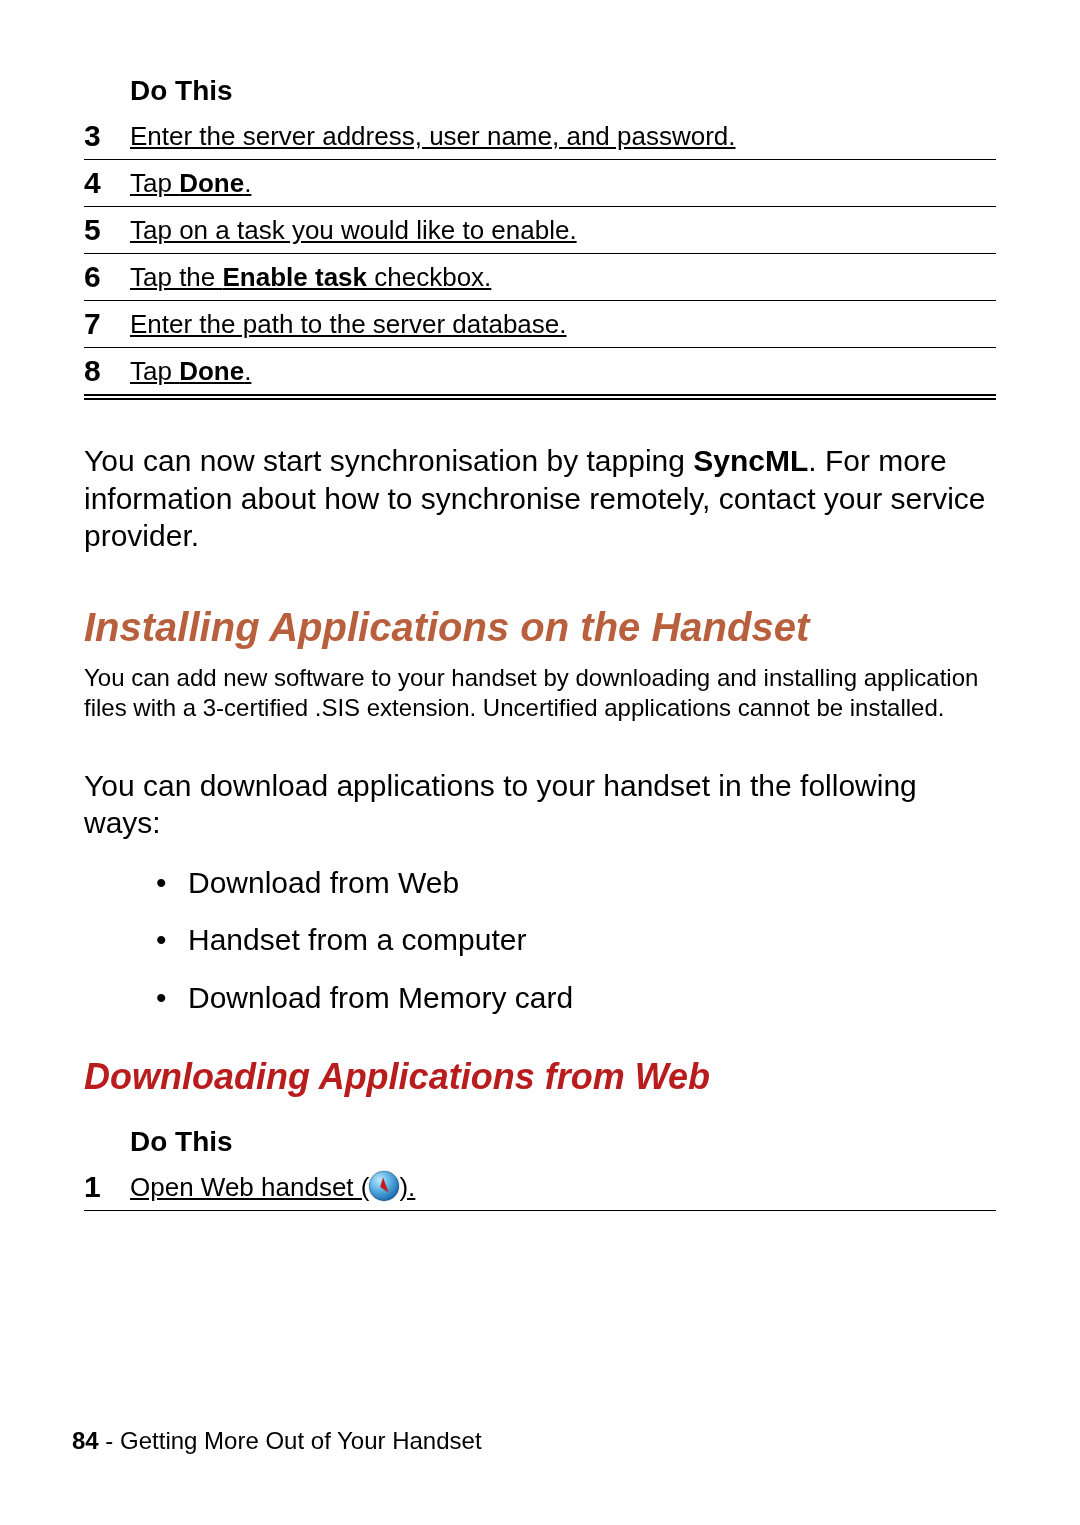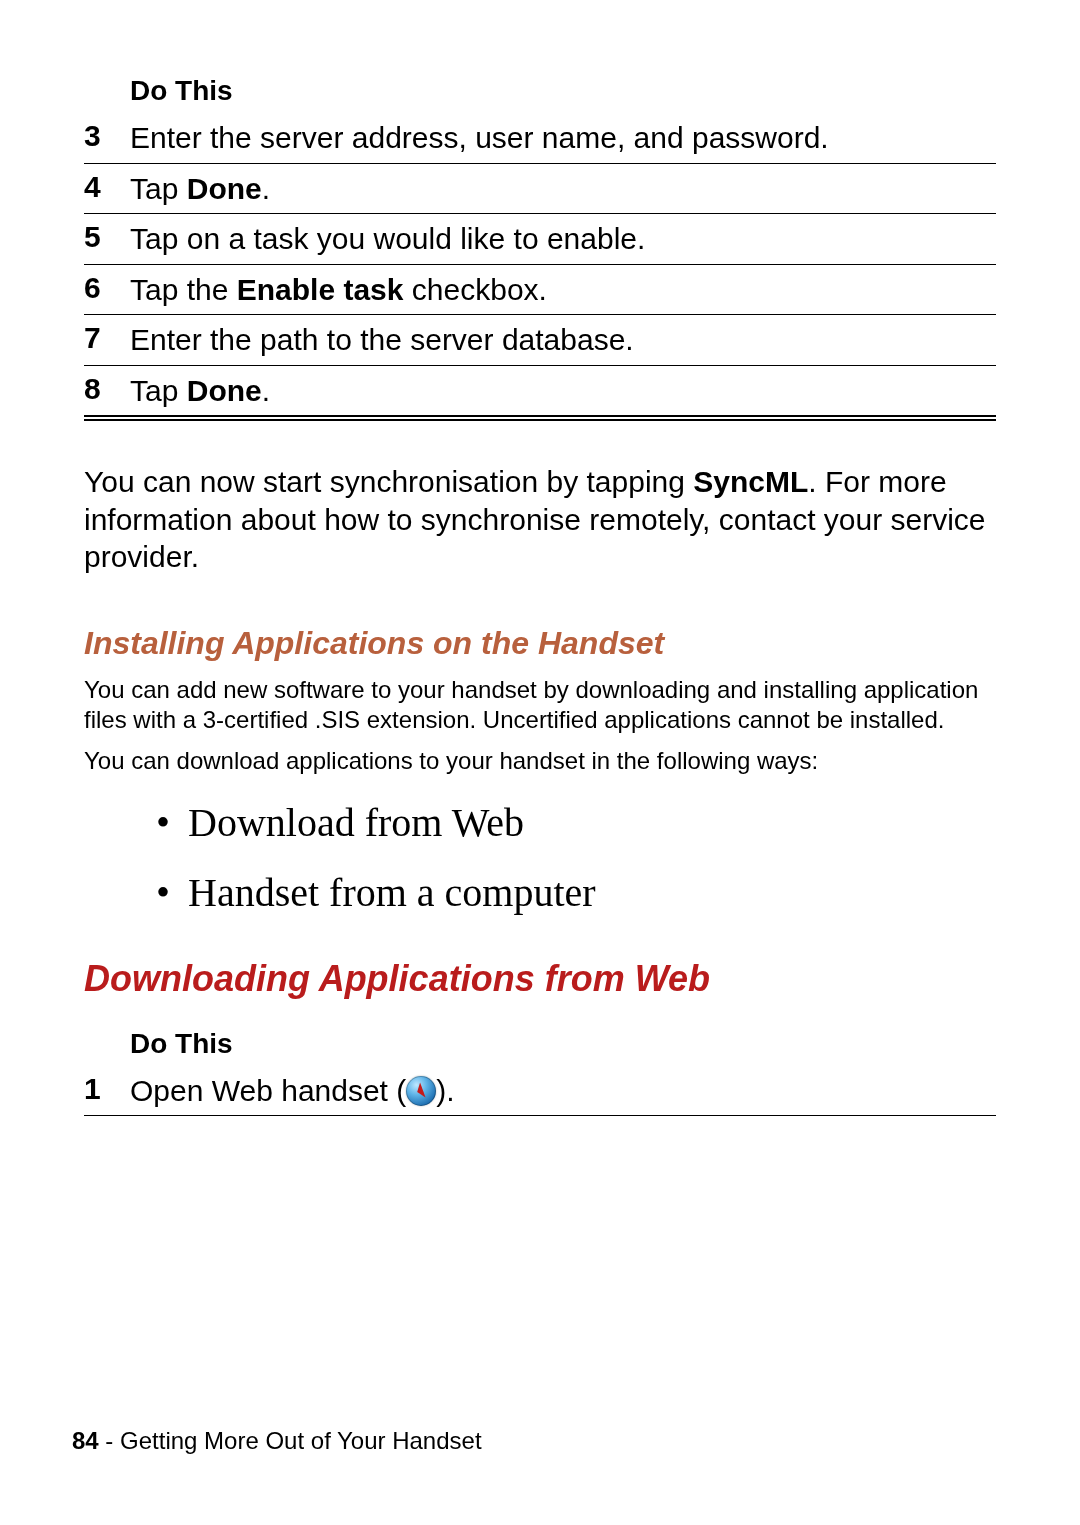--- a/index.html
+++ b/index.html
@@ -12,58 +12,58 @@
   }
   .step-cell-num {
     width: 46px;
     text-align: left;
     vertical-align: top;
     font-weight: bold;
     font-size: 30px;
     padding: 6px 0 6px 0;
   }
   .step-cell-body {
-    font-size: 30px;
+    font-size: 26px;
     padding: 6px 0 6px 0;
     line-height: 1.25;
+    text-decoration: underline;
   }
   .step-row td { border-bottom: 1.5px solid #000; }
   table.steps { width: 100%; border-collapse: collapse; }
   .steps-header td {
     font-weight: bold;
     font-size: 28px;
     padding-bottom: 6px;
     border-bottom: none;
   }
   .double-rule-bottom-wrap {
     height: 5px;
     border-top: 1.5px solid #000;
     border-bottom: 2.5px solid #000;
   }
   .strong-cond { font-family: "Arial Narrow", Arial, sans-serif; font-stretch: condensed; font-weight: bold; }
   p.body { font-size: 30px; line-height: 1.25; margin-top: 42px; }
   h1.section {
-    font-size: 32px;
+    font-size: 40px;
     font-weight: bold;
     font-style: italic;
     color: #b8603d;
     margin-top: 50px;
     line-height: 1.1;
   }
   p.after-h1 { font-size: 24px; line-height: 1.25; margin-top: 14px; }
-  p.body2 { font-size: 24px; line-height: 1.25; margin-top: 11px; }
+  p.body2 { font-size: 30px; line-height: 1.25; margin-top: 44px; }
   ul.bullets { margin-top: 22px; margin-left: 72px; }
   ul.bullets li {
-    font-size: 40px;
+    font-size: 30px;
     line-height: 1.25;
     list-style: none;
     position: relative;
     padding-left: 32px;
     margin-bottom: 20px;
-    font-family: Liberation Serif, serif;
   }
   ul.bullets li::before {
     content: "•";
     position: absolute;
     left: 0;
     top: 0;
   }
   h2.subsection {
     font-size: 36px;
     font-weight: bold;
@@ -154,20 +154,21 @@
 
 <h1 class="section">Installing Applications on the Handset</h1>
 
 <p class="after-h1">You can add new software to your handset by downloading and installing application files with a 3-certified .SIS extension. Uncertified applications cannot be installed.</p>
 
 <p class="body2">You can download applications to your handset in the following ways:</p>
 
 <ul class="bullets">
   <li>Download from Web</li>
   <li>Handset from a computer</li>
+  <li>Download from Memory card</li>
 </ul>
 
 <h2 class="subsection">Downloading Applications from Web</h2>
 
 <table class="steps steps2">
   <tbody>
       <tr class="steps-header">
     <td></td>
     <td>Do This</td>
   </tr>

